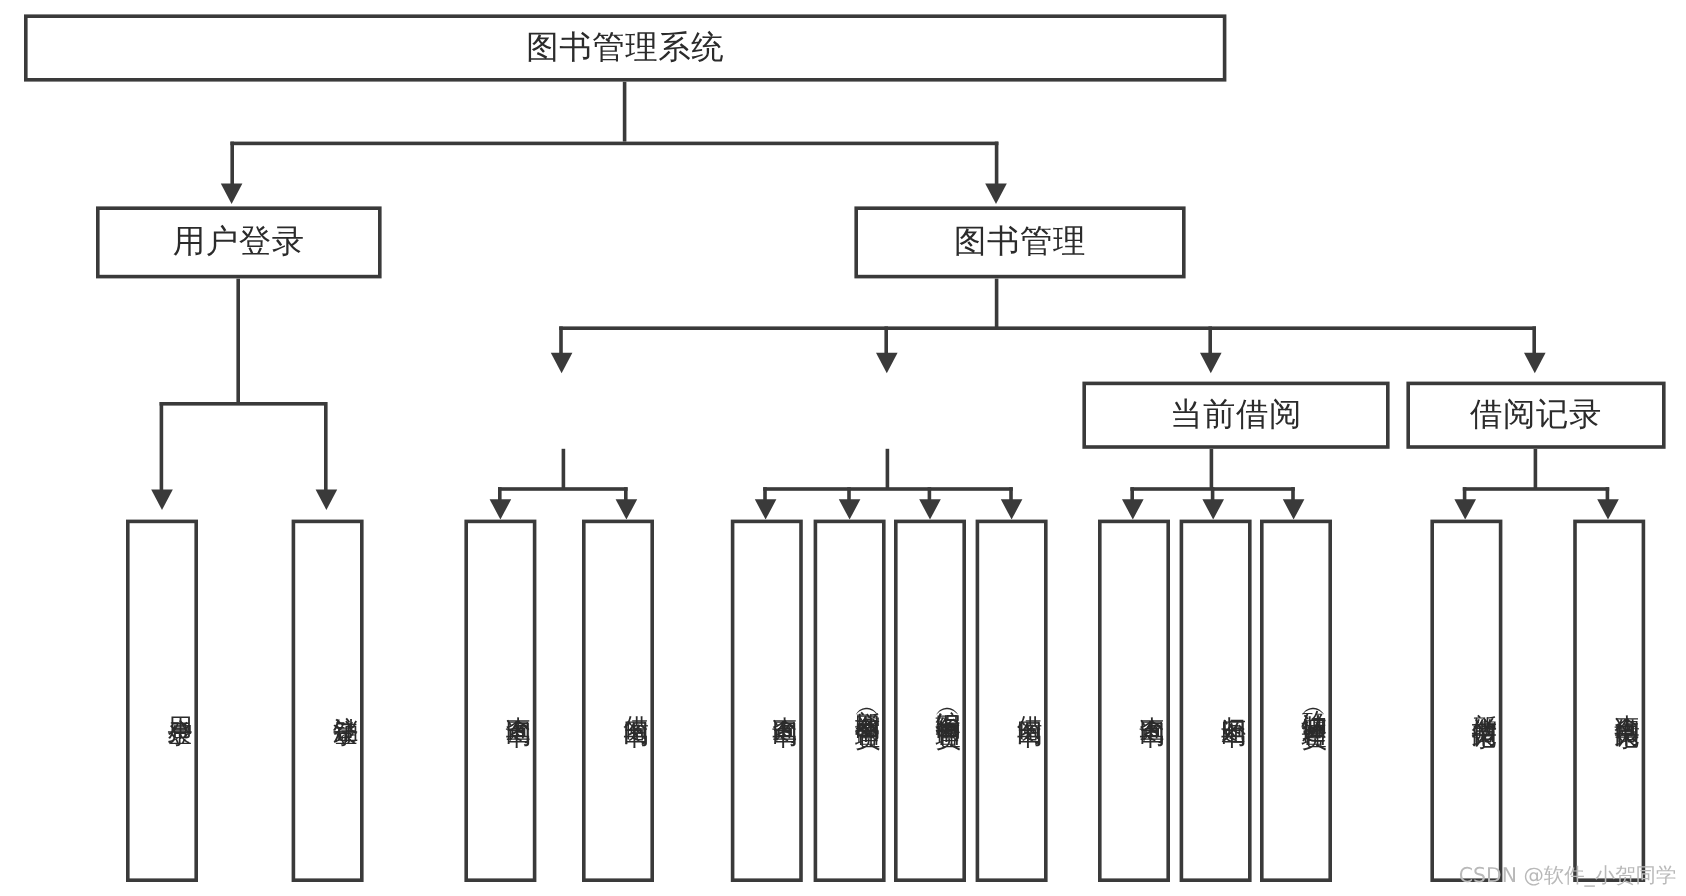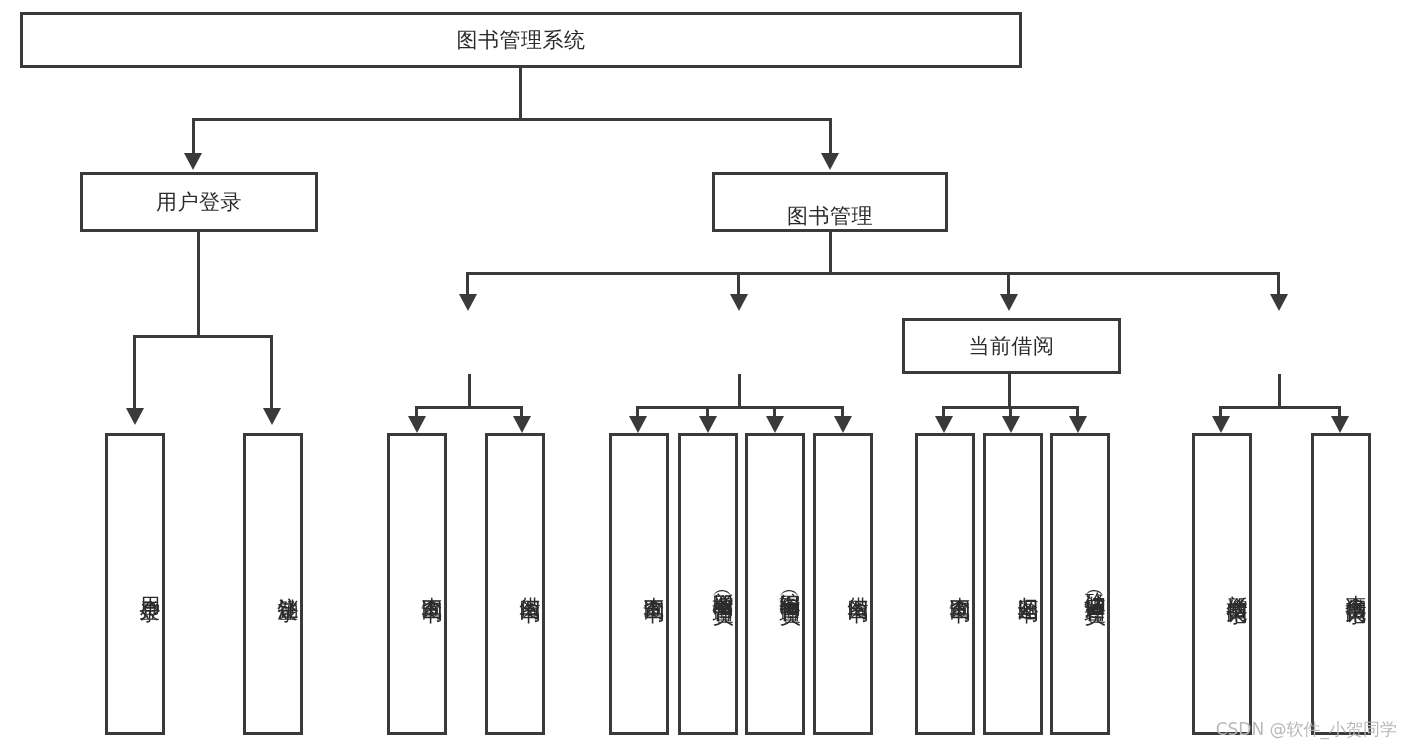--- a/index.html
+++ b/index.html
@@ -23,21 +23,21 @@
     border: 3px solid #3a3a3a;
     background: #ffffff;
     display: flex;
     align-items: center;
     justify-content: center;
     color: #2b2b2b;
     line-height: 1.18;
     z-index: 3;
   }
   .node.h {
-    font-size: 21px;
+    font-size: 27px;
     letter-spacing: 0.5px;
   }
   .node.v {
     writing-mode: vertical-rl;
     text-orientation: upright;
     font-size: 21px;
     letter-spacing: 2px;
     padding: 14px 0;
     align-items: flex-start;
     justify-content: center;
@@ -90,21 +90,21 @@
   <div class="ln lnv" style="left:192px; top:118px; width:3px; height:37px;"></div>
   <div class="arrow" style="left:184px; top:153px;"></div>
 
   <div class="ln lnv" style="left:829px; top:118px; width:3px; height:37px;"></div>
   <div class="arrow" style="left:821px; top:153px;"></div>
 
   <div class="node h" style="left:80px; top:172px; width:238px; height:60px;">
     <span>用户登录</span>
   </div>
 
-  <div class="node h" style="left:712px; top:172px; width:236px; height:60px;align-items:flex-end;">
+  <div class="node h" style="left:712px; top:172px; width:276px; height:60px;">
     <span>图书管理</span>
   </div>
 
   <div class="ln lnv" style="left:197px; top:232px; width:3px; height:104px;"></div>
   <div class="ln lnh" style="left:133px; top:335px; width:139px; height:3px;"></div>
   <div class="ln lnv" style="left:133px; top:335px; width:3px; height:75px;"></div>
   <div class="arrow" style="left:126px; top:408px;"></div>
   <div class="ln lnv" style="left:270px; top:335px; width:3px; height:75px;"></div>
   <div class="arrow" style="left:263px; top:408px;"></div>
 
@@ -112,22 +112,25 @@
   <div class="ln lnh" style="left:466px; top:272px; width:814px; height:3px;"></div>
   <div class="ln lnv" style="left:466px; top:272px; width:3px; height:24px;"></div>
   <div class="arrow" style="left:459px; top:294px;"></div>
   <div class="ln lnv" style="left:737px; top:272px; width:3px; height:24px;"></div>
   <div class="arrow" style="left:730px; top:294px;"></div>
   <div class="ln lnv" style="left:1007px; top:272px; width:3px; height:24px;"></div>
   <div class="arrow" style="left:1000px; top:294px;"></div>
   <div class="ln lnv" style="left:1277px; top:272px; width:3px; height:24px;"></div>
   <div class="arrow" style="left:1270px; top:294px;"></div>
 
-  <div class="node h" style="left:902px; top:318px; width:219px; height:56px;">
+  <div class="node h" style="left:902px; top:318px; width:256px; height:56px;">
     <span>当前借阅</span>
+  </div>
+  <div class="node h" style="left:1172px; top:318px; width:216px; height:56px;">
+    <span>借阅记录</span>
   </div>
 
   <div class="ln lnv" style="left:468px; top:374px; width:3px; height:34px;"></div>
   <div class="ln lnh" style="left:415px; top:406px; width:108px; height:3px;"></div>
   <div class="ln lnv" style="left:415px; top:406px; width:3px; height:12px;"></div>
   <div class="arrow" style="left:408px; top:416px;"></div>
   <div class="ln lnv" style="left:520px; top:406px; width:3px; height:12px;"></div>
   <div class="arrow" style="left:513px; top:416px;"></div>
 
   <div class="ln lnv" style="left:738px; top:374px; width:3px; height:34px;"></div>

